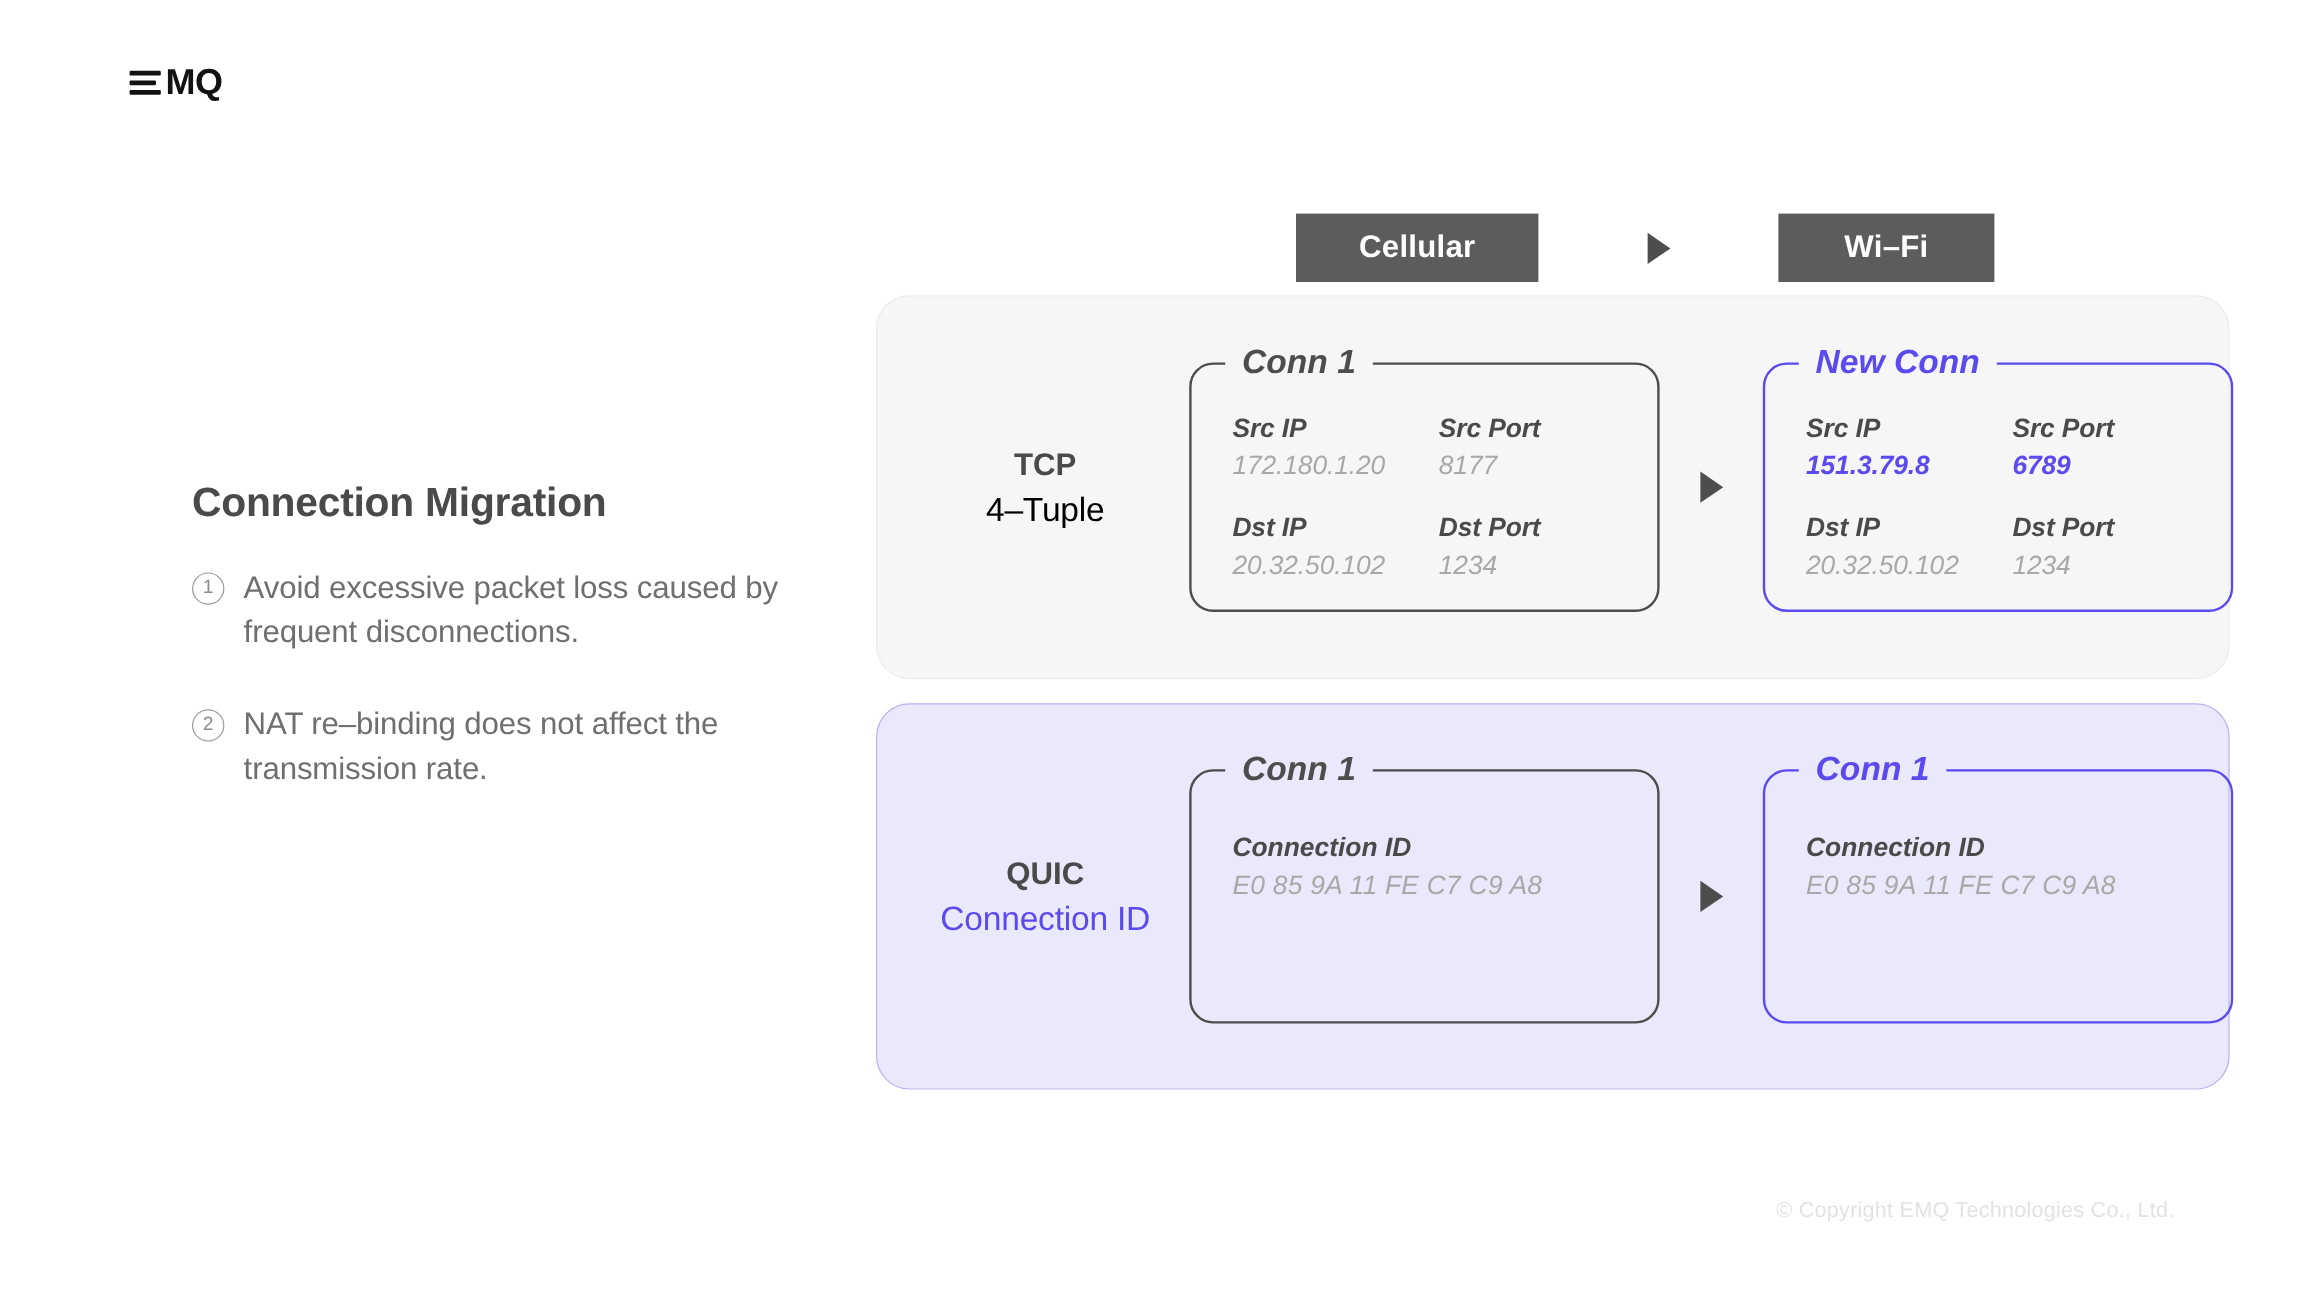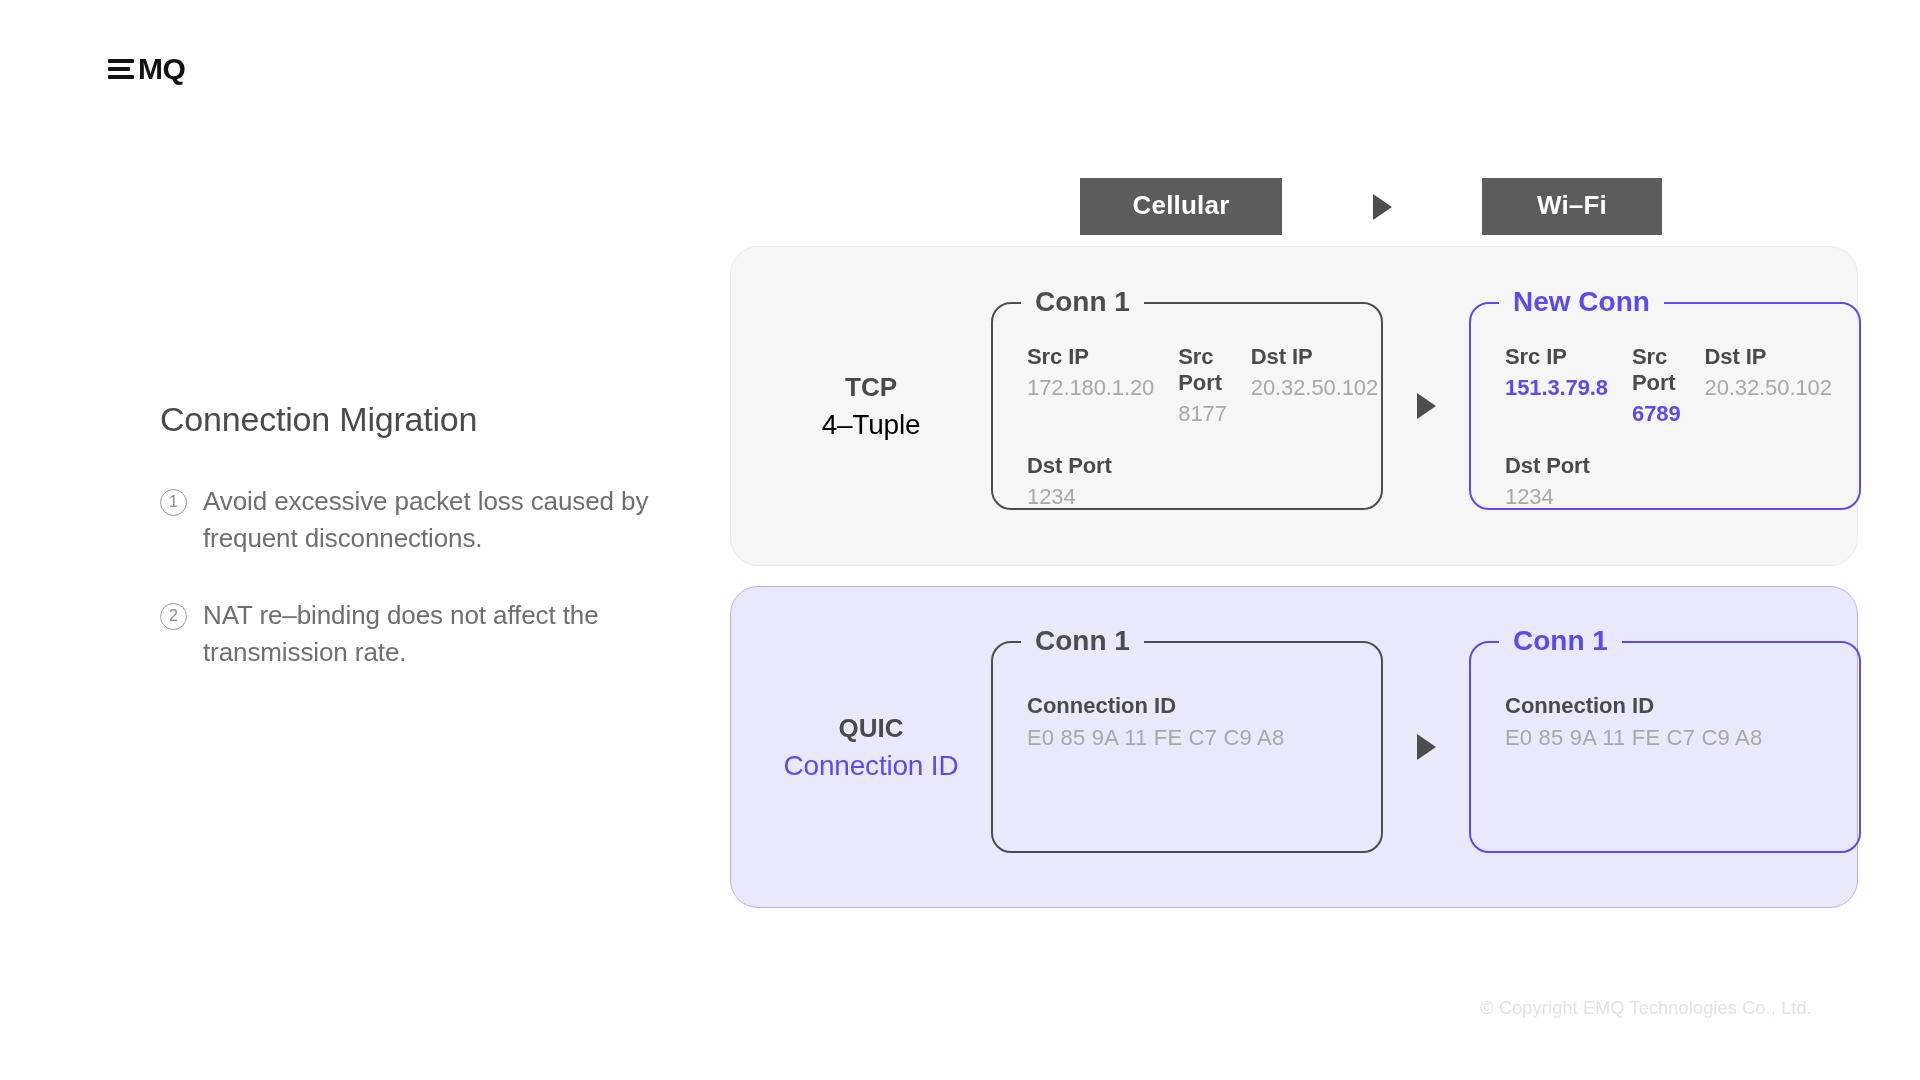--- a/index.html
+++ b/index.html
@@ -51,24 +51,24 @@
 
   
   .left-col {
     position: absolute;
     left: 160px;
     top: 400px;
     width: 560px;
   }
   .headline {
     font-size: 34px;
-    font-weight: normal;
+    font-weight: bold;
     color: #4a4a4a;
     letter-spacing: -0.2px;
-    margin-bottom: 44px;
+    margin-bottom: 32px;
   }
   .bullet {
     display: flex;
     align-items: flex-start;
     gap: 16px;
     margin-bottom: 40px;
   }
   .bullet:last-child { margin-bottom: 0; }
   .bullet-num {
     flex: 0 0 auto;
@@ -158,20 +158,21 @@
     letter-spacing: -0.2px;
   }
   .proto-sub.accent { color: #5b4bef; }
 
   
   .conn-area {
     flex: 1 1 auto;
     display: flex;
     align-items: center;
     justify-content: center;
+    font-style: italic;
   }
 
   .conn-box {
     position: relative;
     border: 2.2px solid #4d4d4d;
     border-radius: 20px;
     padding: 40px 34px 34px;
   }
   .conn-box.accent { border-color: #5b4bef; }
 
@@ -196,21 +197,21 @@
   .arrow-mid {
     flex: 0 0 auto;
     width: 86px;
     display: flex;
     justify-content: center;
   }
 
   
   .tuple-grid {
     display: grid;
-    grid-template-columns: 1fr 1fr 1fr;
+    grid-template-columns: 1fr 1fr;
     row-gap: 26px;
     column-gap: 24px;
   }
   .tuple-key {
     font-size: 22px;
     font-weight: bold;
     color: #4a4a4a;
     margin-bottom: 5px;
     letter-spacing: -0.1px;
   }

